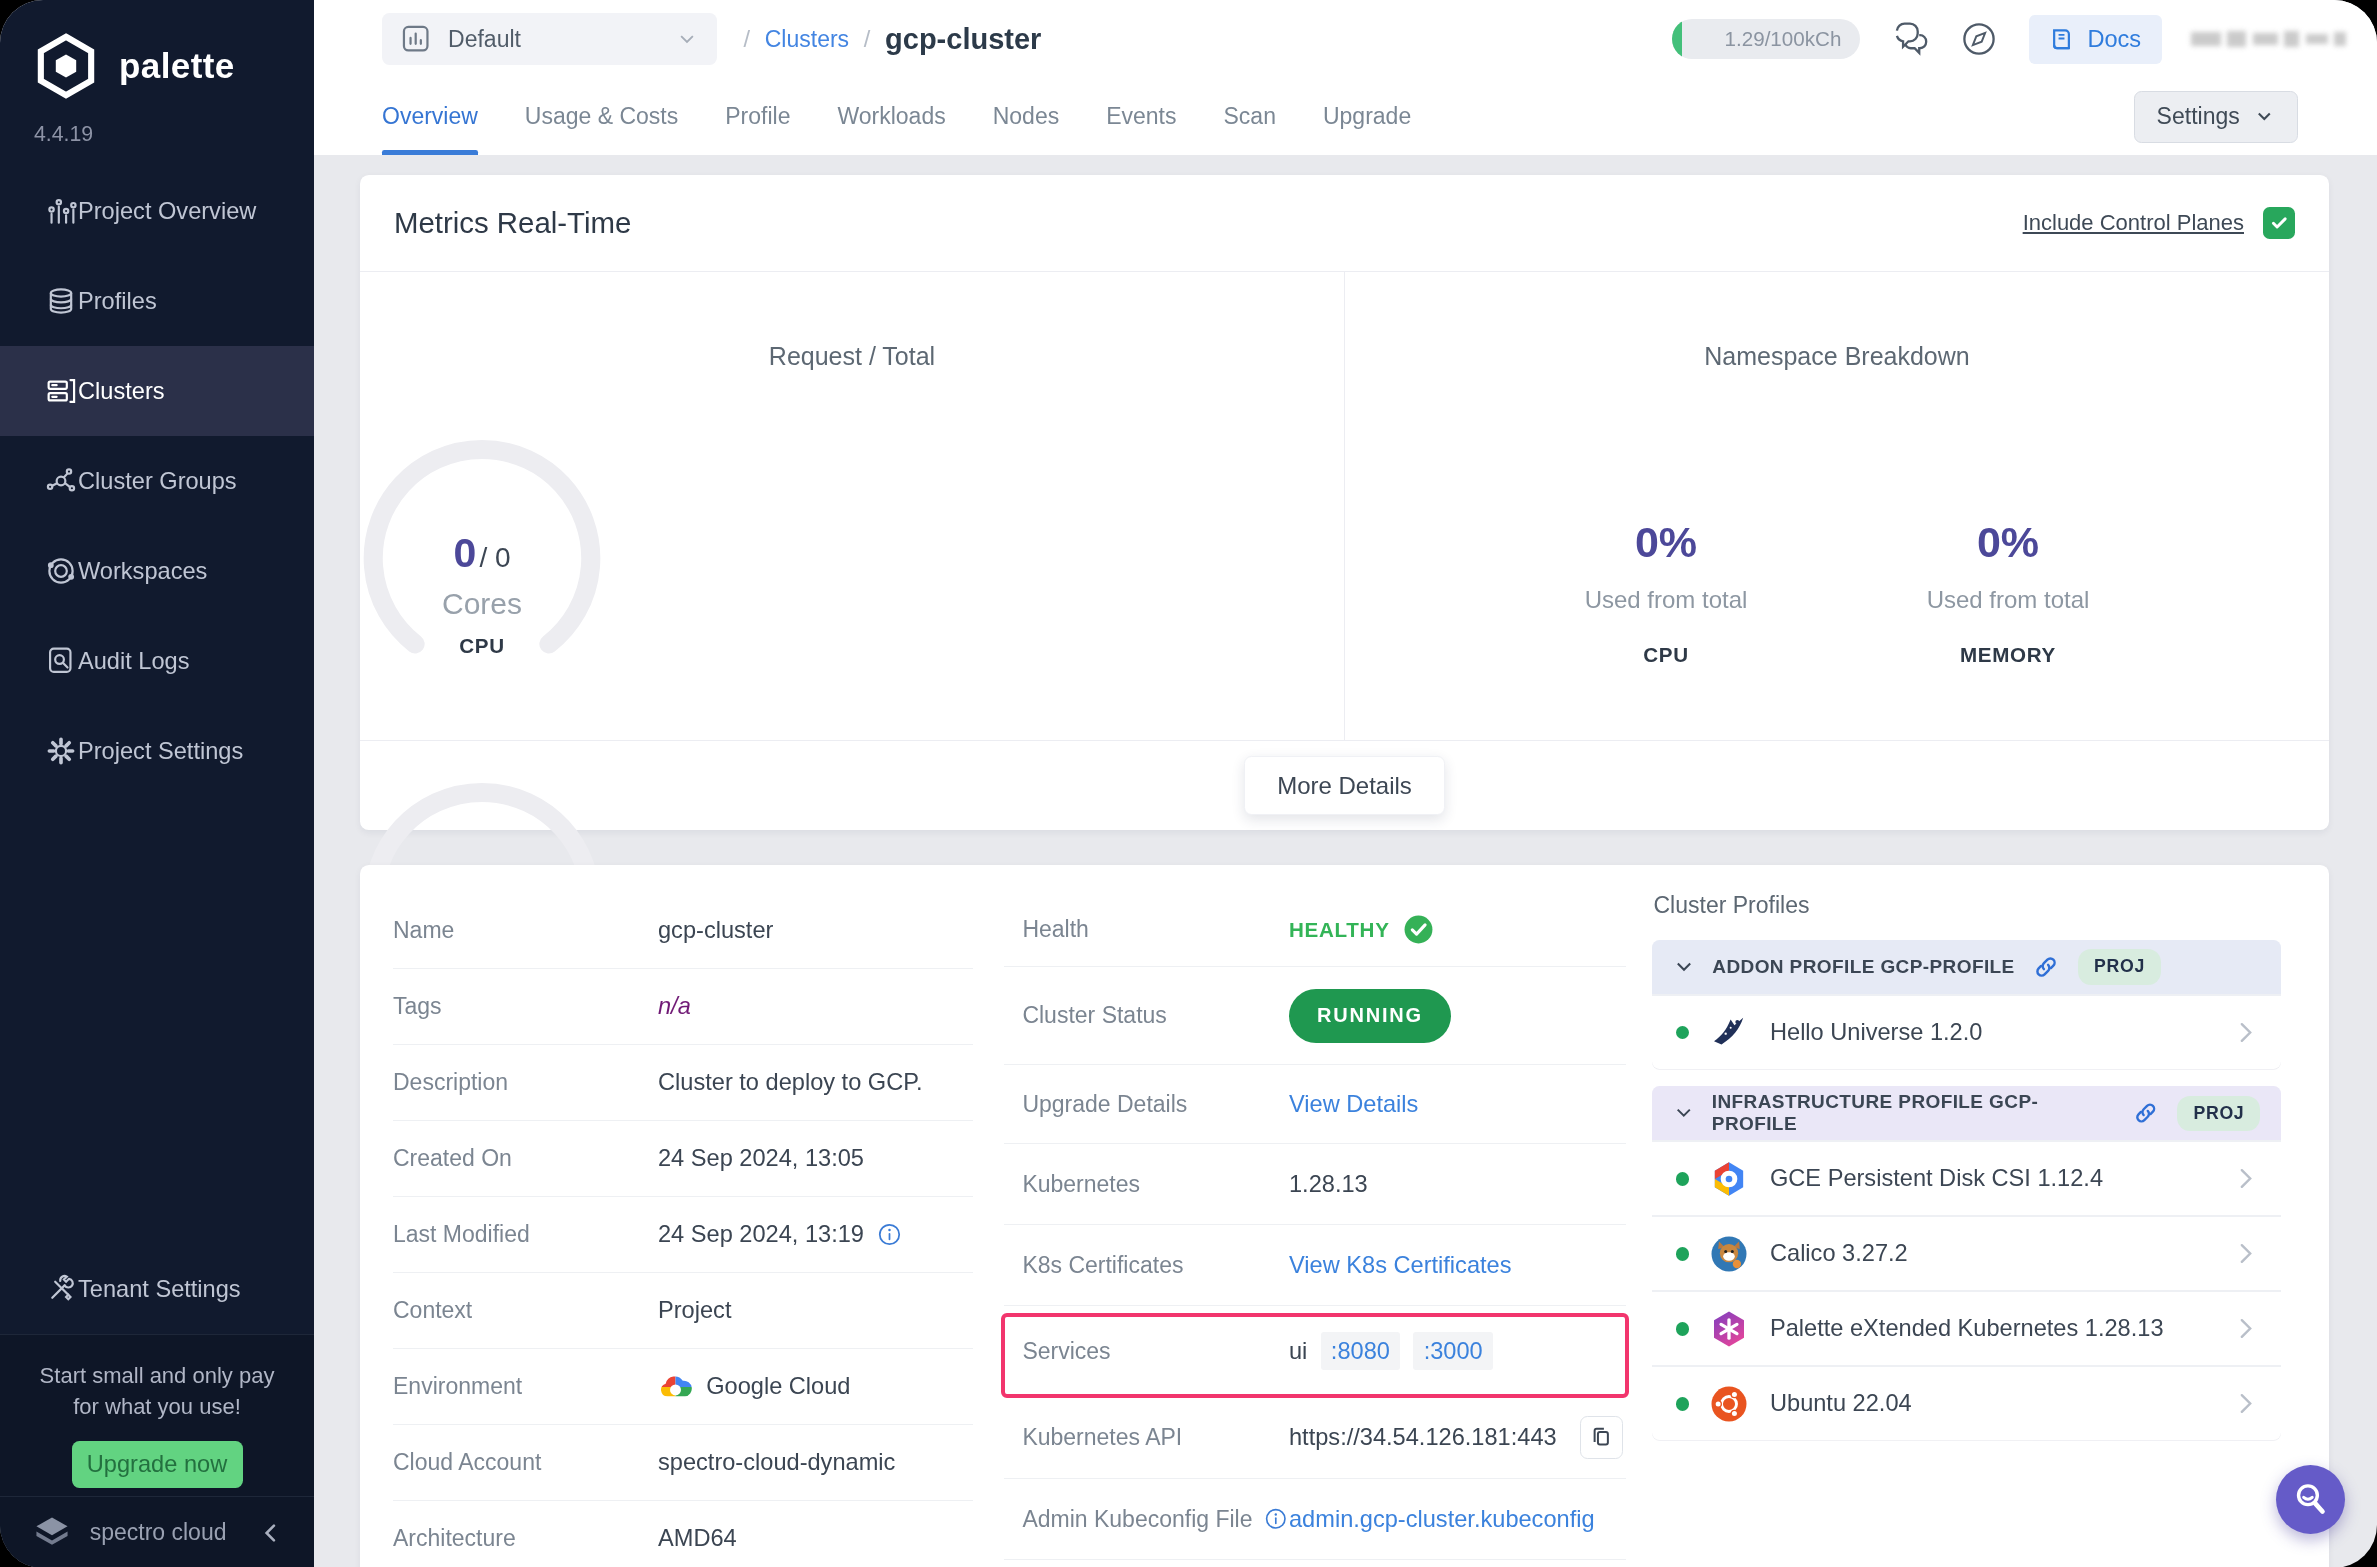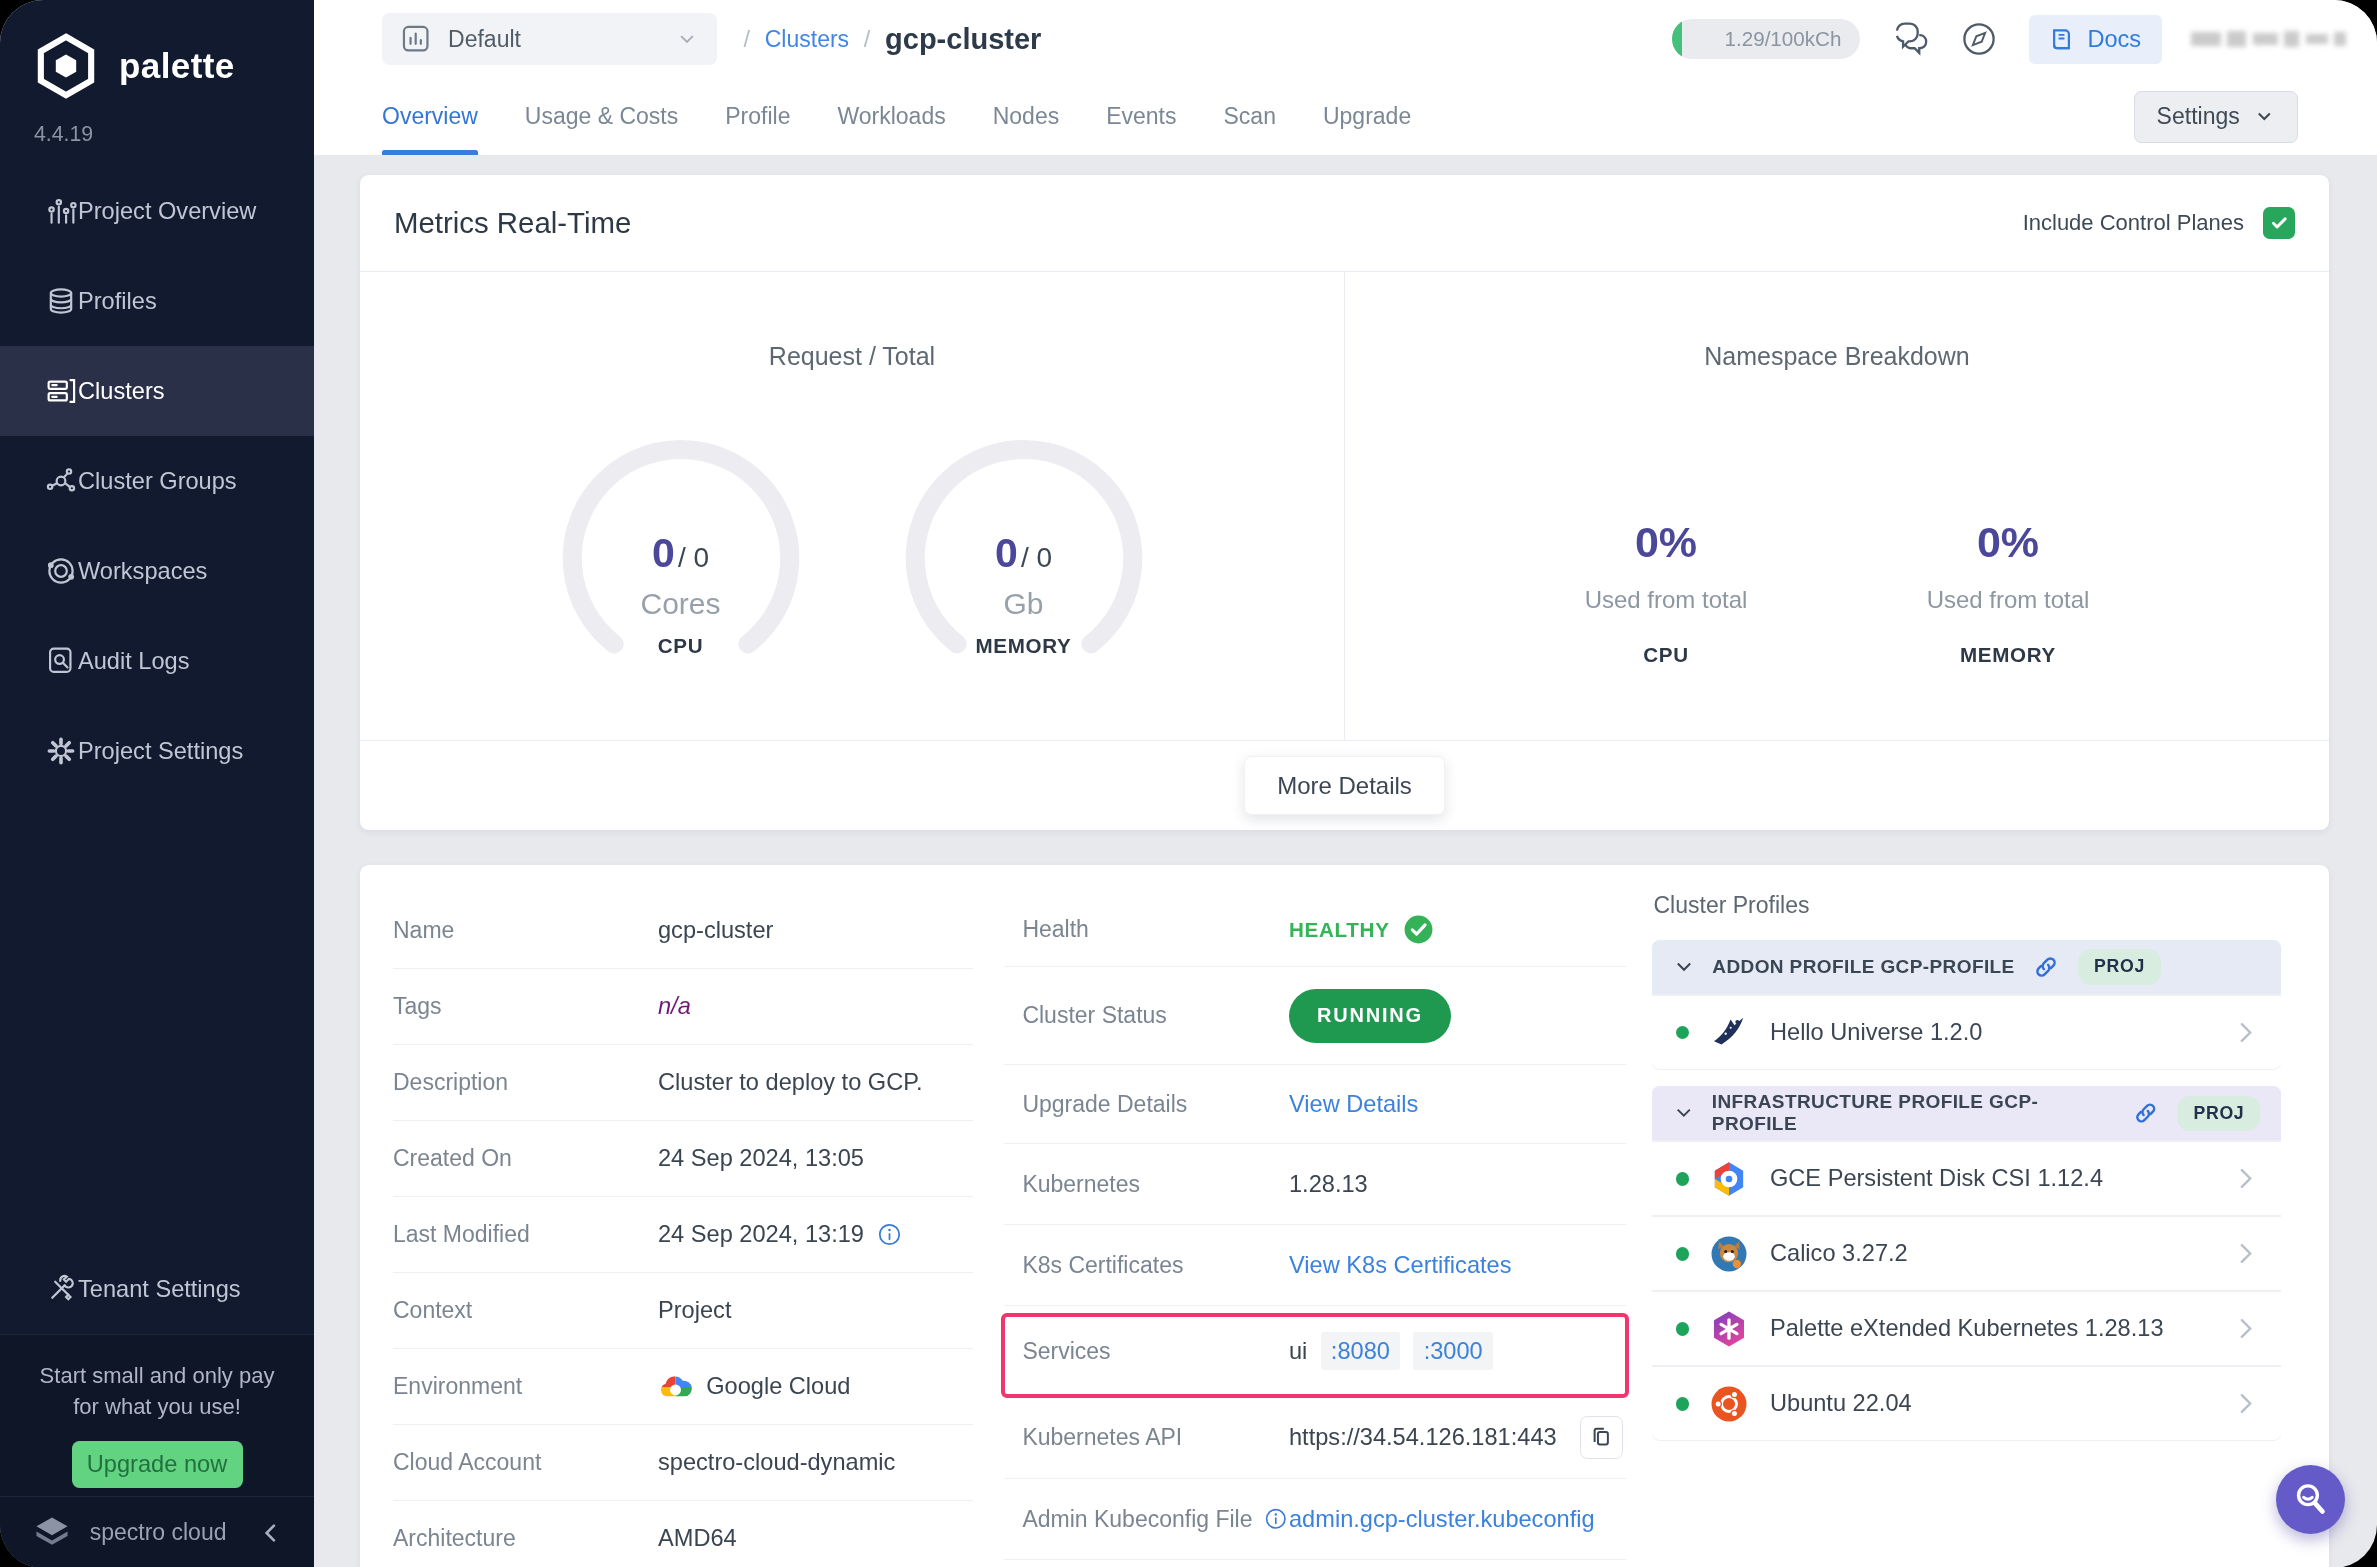--- a/index.html
+++ b/index.html
@@ -49,27 +49,27 @@
   .settings-btn{margin-left:auto;margin-right:79px;height:52px;padding:0 22px;background:#eceef2;border:1.5px solid #d8dce3;border-radius:7.4px;display:flex;align-items:center;gap:14.7px;font-size:23px;color:#3f4a56;cursor:pointer;}
 
   .content{position:absolute;left:0;top:155px;right:0;bottom:0;}
   .card{position:absolute;background:#fff;border-radius:8.8px;box-shadow:0 2.2px 7.4px rgba(25,35,65,.06);}
 
   
   .metrics-card{left:46px;top:20px;width:1969px;height:655px;}
   .m-header{height:97px;display:flex;align-items:center;justify-content:space-between;padding:0 34px;border-bottom:1.5px solid #ecedf2;}
   .m-title{font-size:29.4px;font-weight:normal;color:#2e3947;}
   .include{display:flex;align-items:center;gap:19px;}
-  .include-label{font-size:22px;color:#3e4956;}
+  .include-label{font-size:22px;color:#3e4956;text-decoration:underline;}
   .checkbox{width:32px;height:32px;background:#28a75c;border-radius:6.6px;display:flex;align-items:center;justify-content:center;cursor:pointer;}
   .m-body{position:absolute;top:97px;left:0;right:0;height:468px;}
   .panel-left{position:absolute;left:0;top:0;width:984px;height:100%;}
   .panel-right{position:absolute;left:984px;top:0;right:0;height:100%;border-left:1.5px solid #ecedf2;}
   .panel-title{margin-top:70px;text-align:center;font-size:25px;color:#5d6873;}
-  .gauges{display:flex;justify-content:center;gap:99px;margin-top:65px;}
+  .gauges{display:flex;justify-content:center;gap:99px;margin-top:65px;flex-direction:column;}
   .gauge{position:relative;width:244px;height:244px;}
   .gauge-center{position:absolute;left:0;right:0;top:94px;text-align:center;}
   .g-num{font-size:41px;font-weight:bold;color:#4c4899;}
   .g-sep,.g-total{font-size:28px;color:#3c4653;}
   .g-unit{margin-top:10.3px;font-size:30px;color:#98a1ab;}
   .g-label{position:absolute;left:0;right:0;bottom:22px;text-align:center;font-size:20.6px;font-weight:bold;color:#2e3947;letter-spacing:0.7px;}
   .ns-stats{display:flex;justify-content:center;gap:121px;margin-top:147px;}
   .ns-stat{width:221px;text-align:center;}
   .ns-value{font-size:43px;font-weight:bold;color:#4c4899;}
   .ns-caption{margin-top:19px;font-size:24px;color:#8d97a2;}

